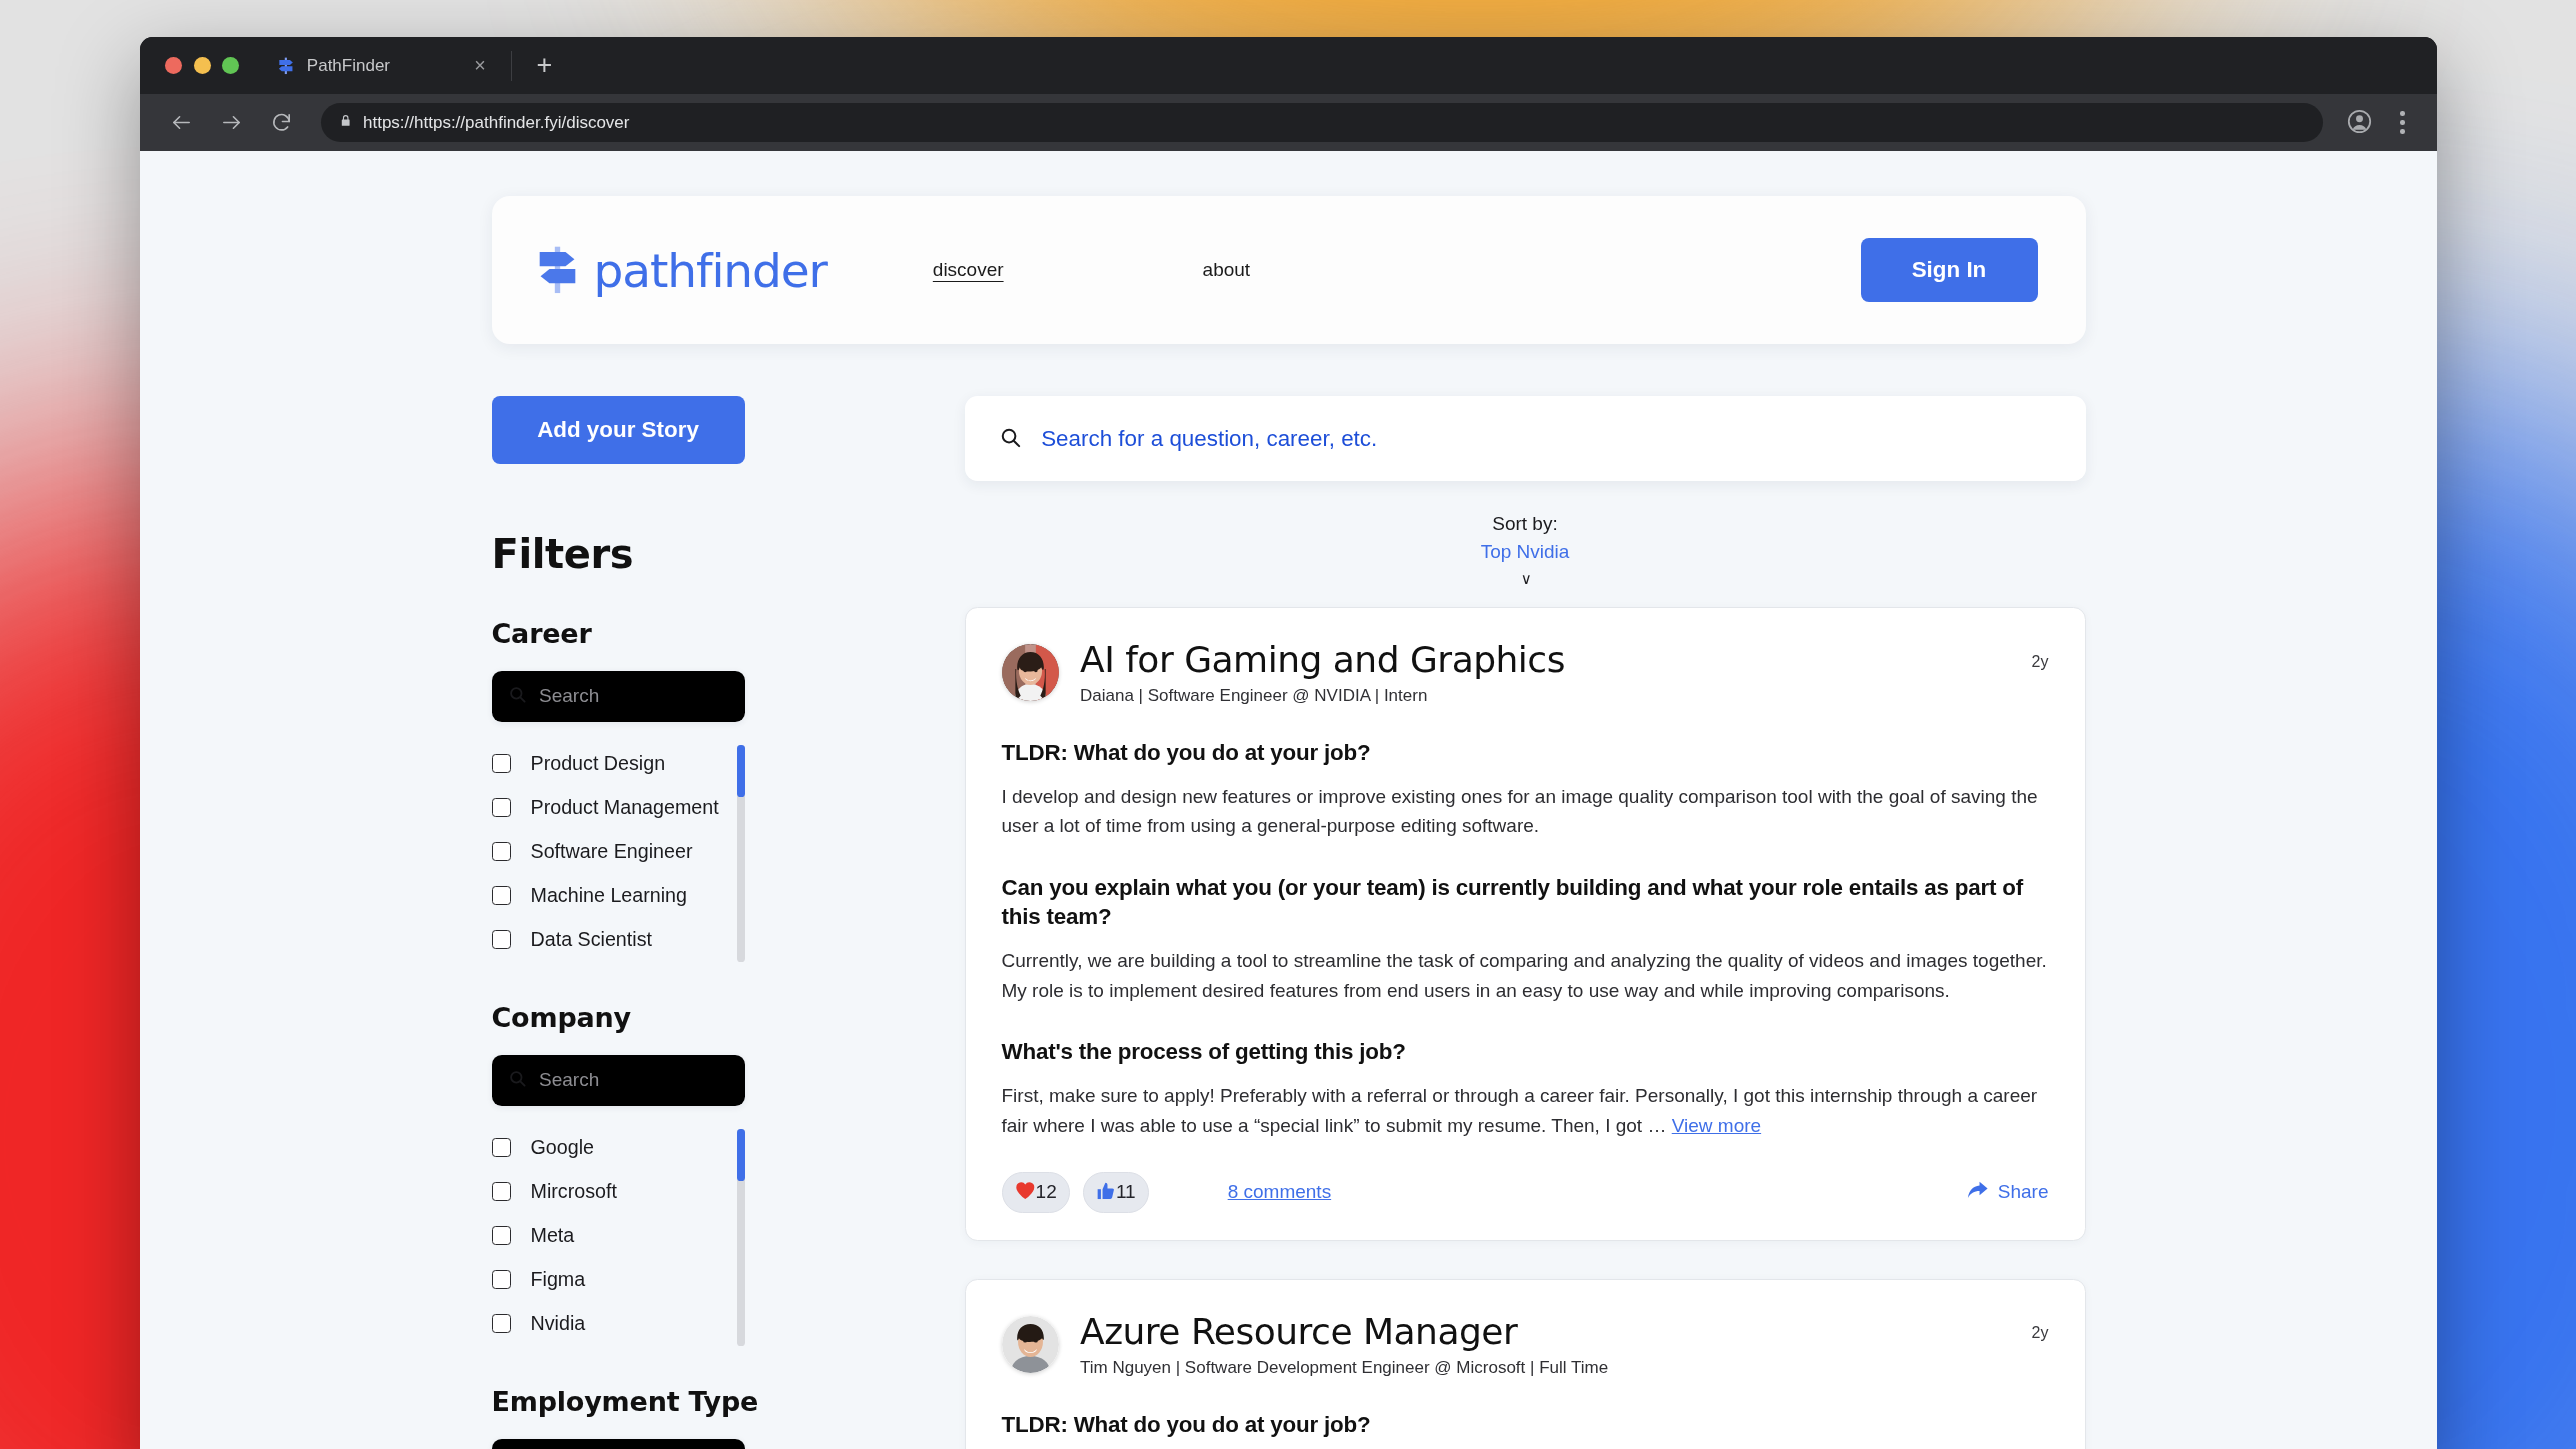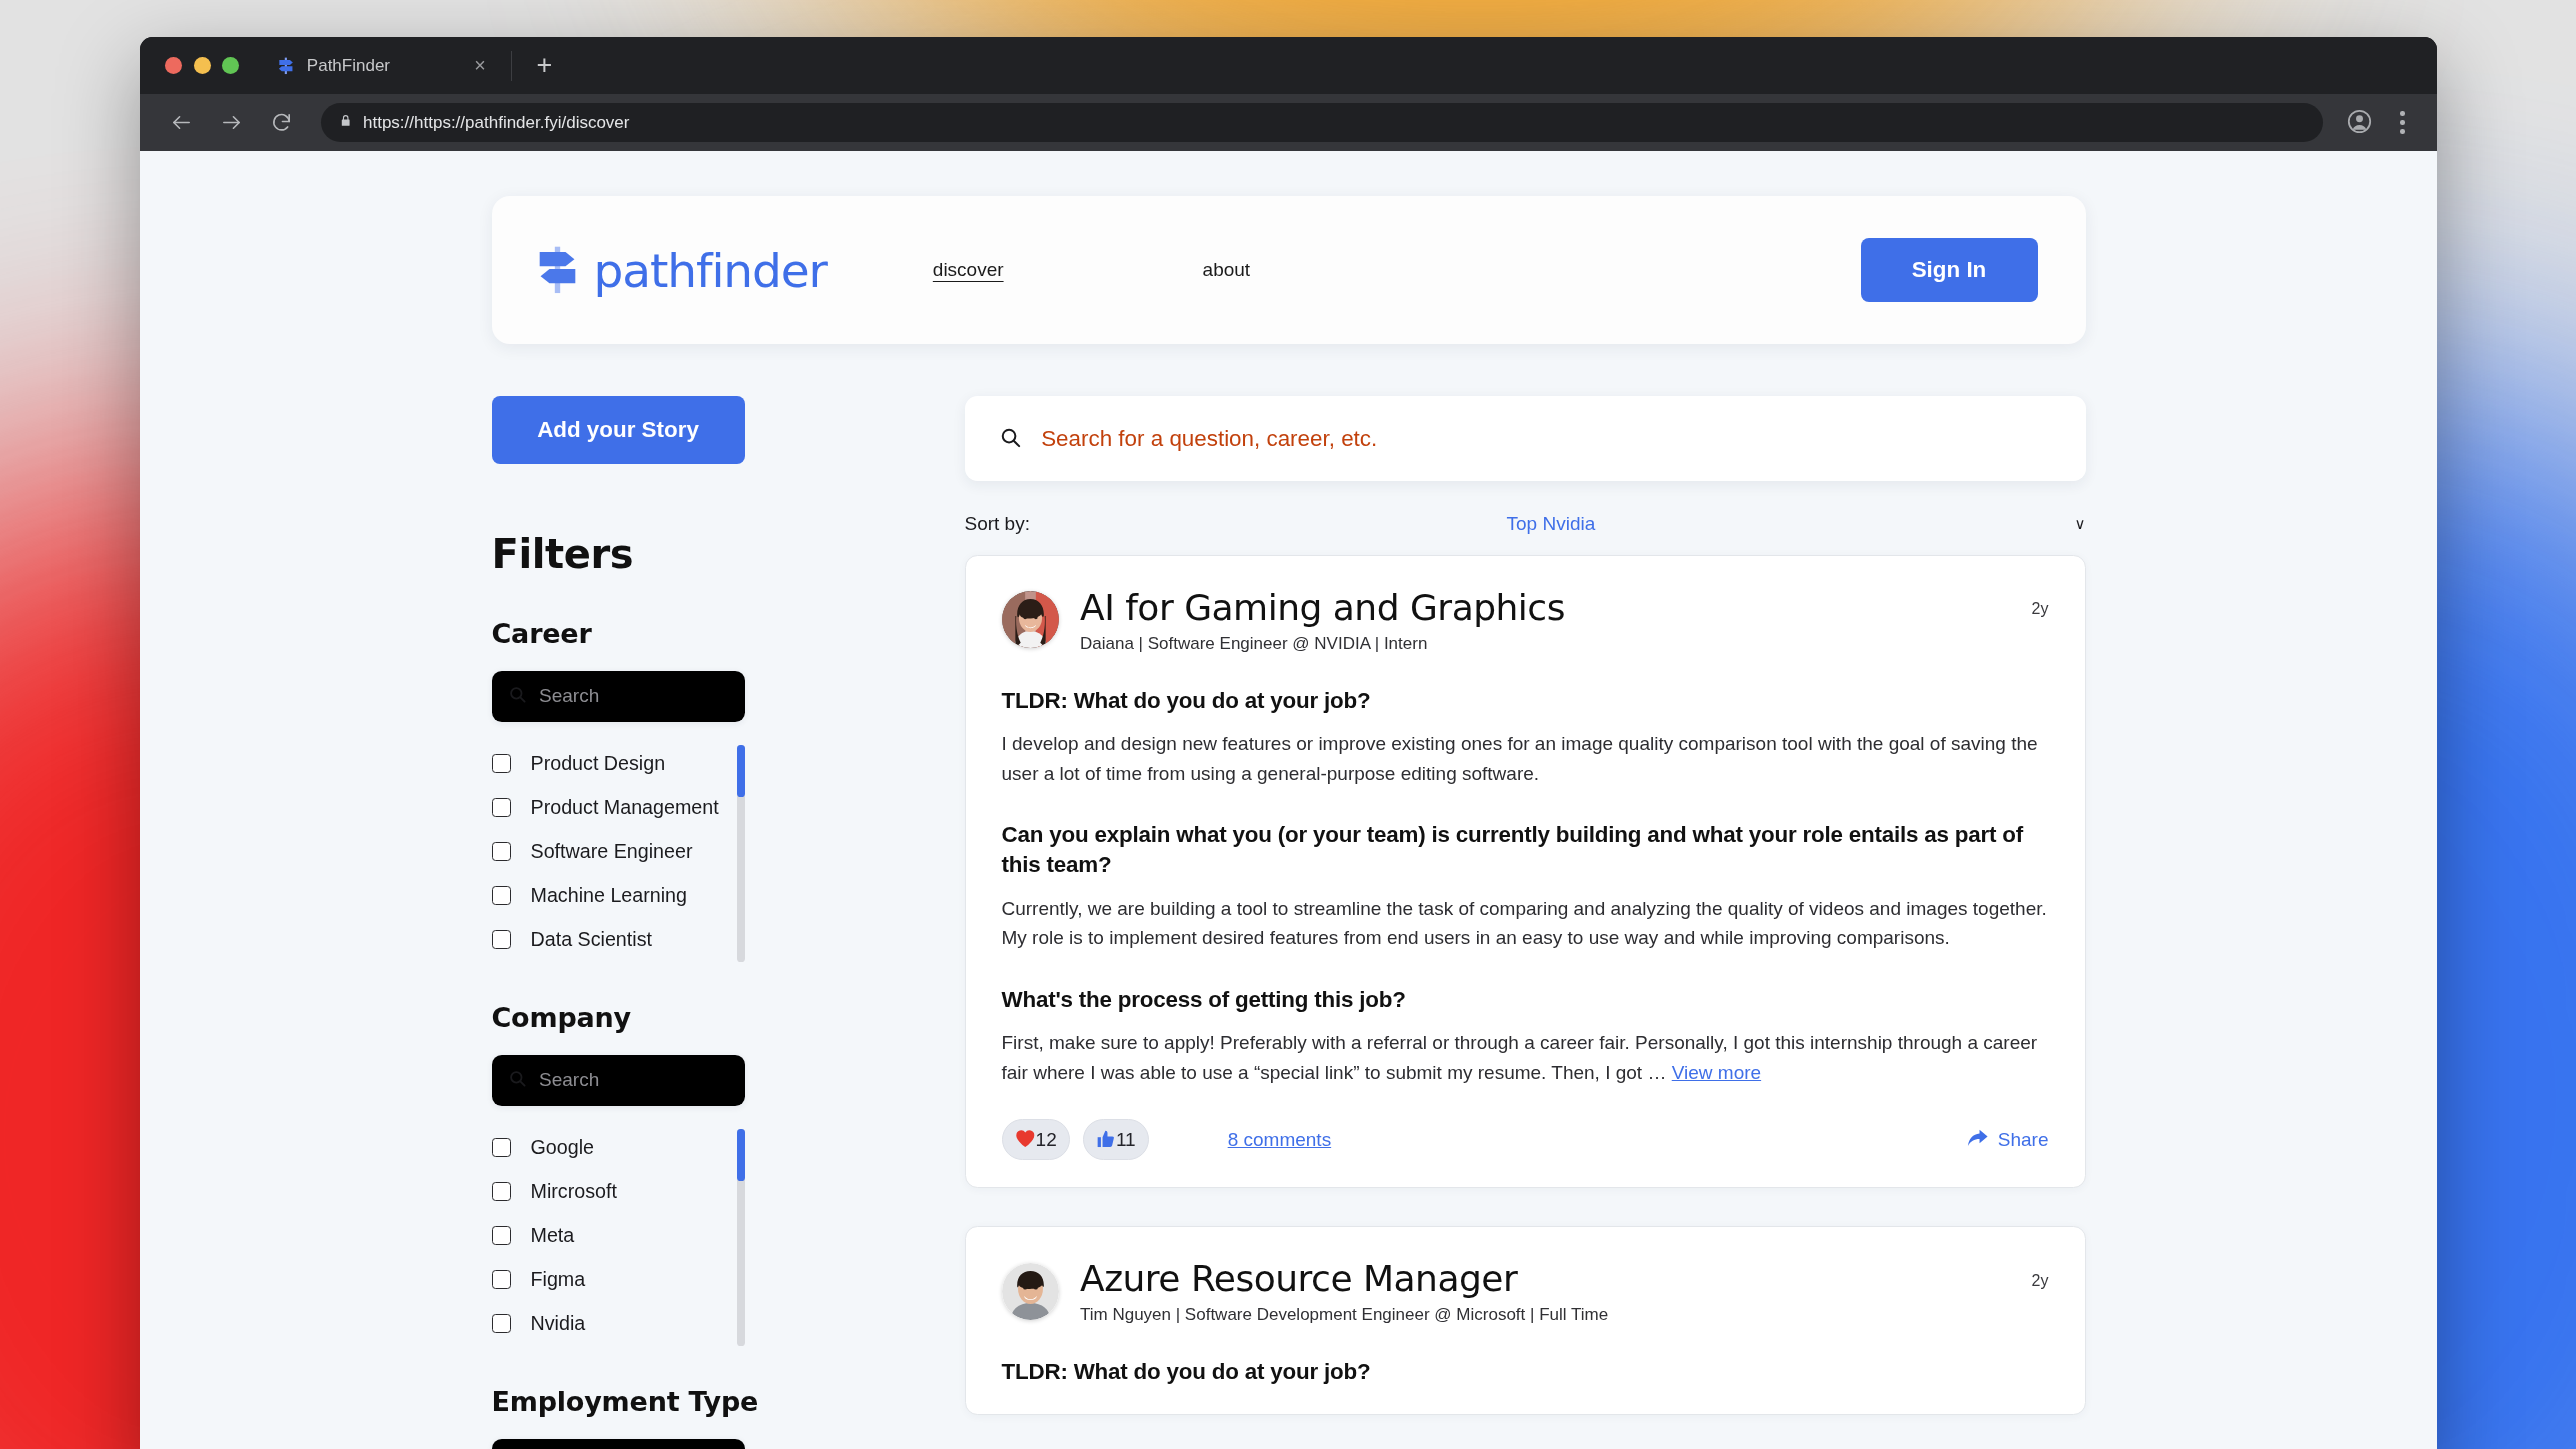--- a/index.html
+++ b/index.html
@@ -181,25 +181,25 @@
     display: block; width: 7.2px; height: 52px;
     background: #3f6fe8; border-radius: 3.6px;
   }
 
   
   .main-search {
     height: 85px; background: #fff; border-radius: 12.5px;
     display: flex; align-items: center; padding: 0 34px; gap: 19.7px;
     box-shadow: 0 3.6px 14.3px rgba(25,40,70,.07);
   }
-  .main-search .ph { color: #c2410c; font-size: 22.4px; }
+  .main-search .ph { color: #1d4ed8; font-size: 22.4px; }
 
   .sortrow {
     display: flex; justify-content: space-between; align-items: center;
-    margin-top: 32px; gap: 6.3px; font-size: 19px;
+    margin-top: 32px; gap: 6.3px; font-size: 19px; flex-direction: column;
   }
   .sortrow .lbl { color: #1b1b1e; }
   .sortrow .val { color: #3f6fe8; }
   .sortrow .chev { color: #1b1b1e; font-size: 15px; margin-left: 2.7px; }
 
   
   .card {
     background: #fff; border: 0.9px solid #e3e6ea;
     border-radius: 12.5px; margin-top: 19.7px;
     padding: 32px 36px 27px 36px;

